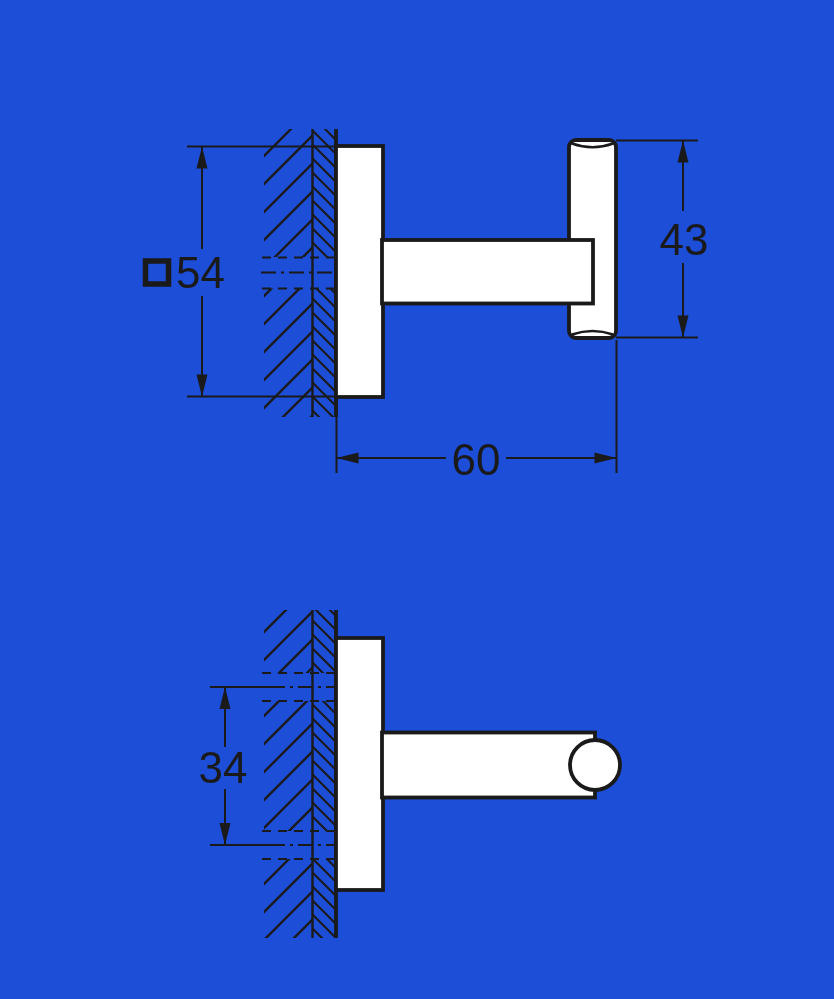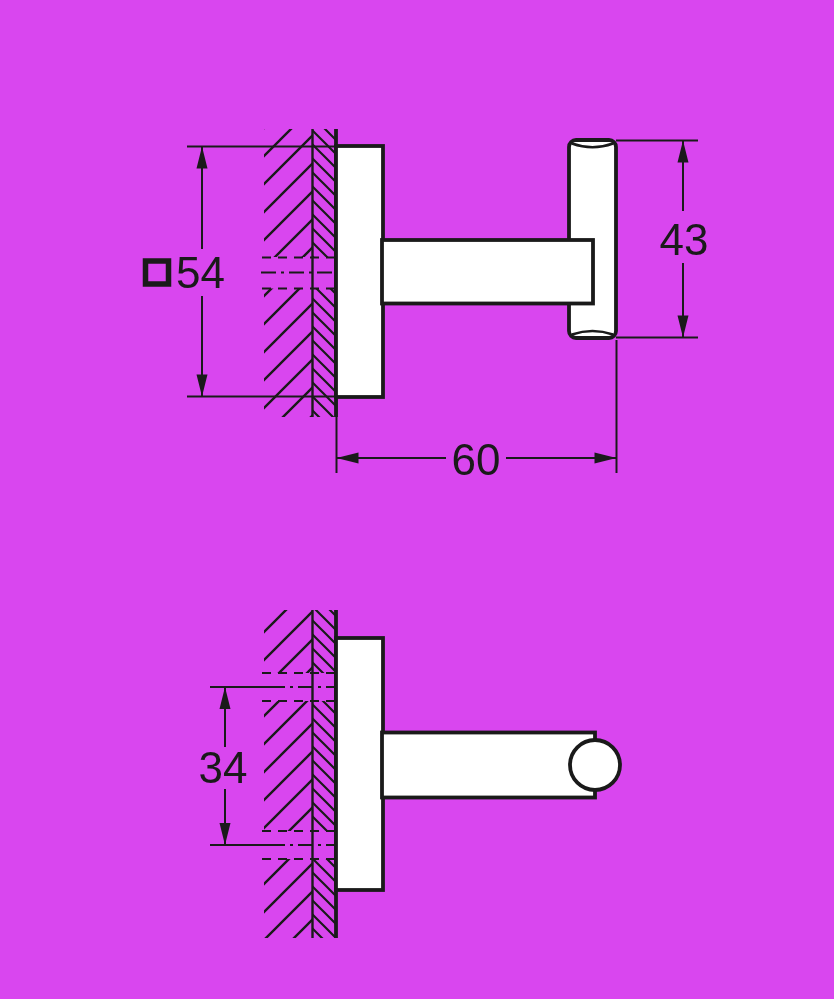--- a/index.html
+++ b/index.html
@@ -1,16 +1,16 @@
 <!DOCTYPE html>
 <html><head>
 <meta charset="utf-8">
 <style>
   html,body{margin:0;padding:0;background:#ffffff;}
-  .canvas{position:relative;width:834px;height:999px;background:#d946ef;overflow:hidden;}
+  .canvas{position:relative;width:834px;height:999px;background:#1d4ed8;overflow:hidden;}
   svg{display:block;}
   
   .ln   {stroke:#1a1a1a;stroke-width:2;fill:none;stroke-linecap:butt;}
   .ln25 {stroke:#1a1a1a;stroke-width:2.4;fill:none;}
   .ln4  {stroke:#1a1a1a;stroke-width:3.8;fill:none;}
   .part {stroke:#1a1a1a;stroke-width:3.8;fill:#ffffff;}
   .hid  {stroke:#1a1a1a;stroke-width:2.2;fill:none;stroke-dasharray:9 7;}
   .cl   {stroke:#1a1a1a;stroke-width:2.2;fill:none;stroke-dasharray:15 5 3 5;}
   .arr  {fill:#1a1a1a;stroke:none;}
   .sq   {stroke:#1a1a1a;stroke-width:5.5;fill:none;}

